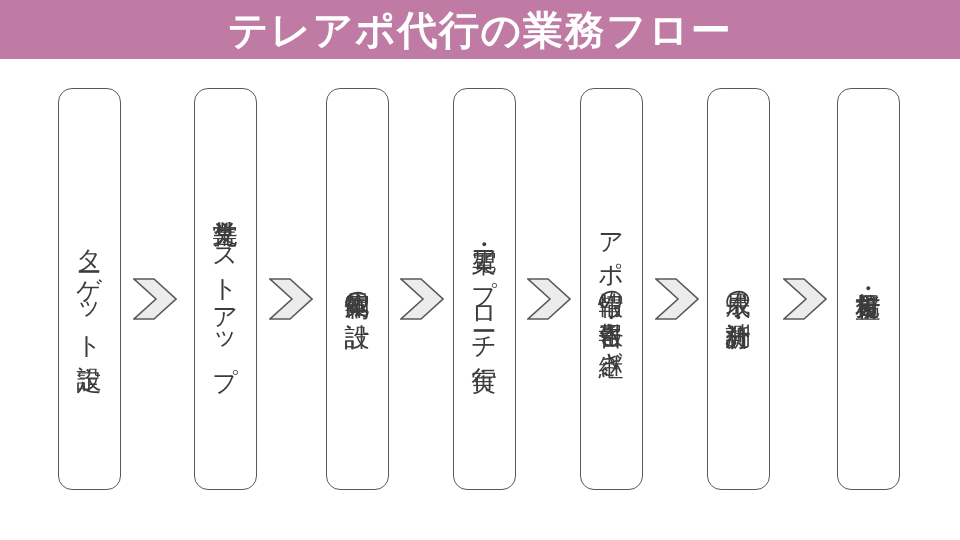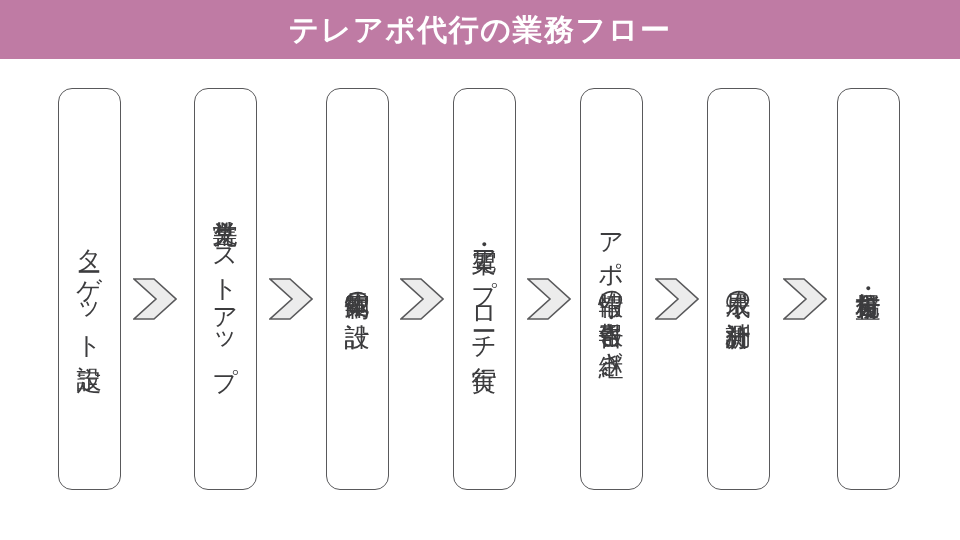--- a/index.html
+++ b/index.html
@@ -30,21 +30,21 @@
     width: 960px;
     height: 59px;
     background: #bf7ba4;
     display: flex;
     align-items: center;
     justify-content: center;
     box-sizing: border-box;
   }
   #header-title {
     color: #ffffff;
-    font-size: 30px;
+    font-size: 40px;
     font-weight: bold;
     letter-spacing: 1.5px;
     line-height: 1;
     white-space: nowrap;
     user-select: none;
   }
 
   
   #flow-area {
     position: absolute;

